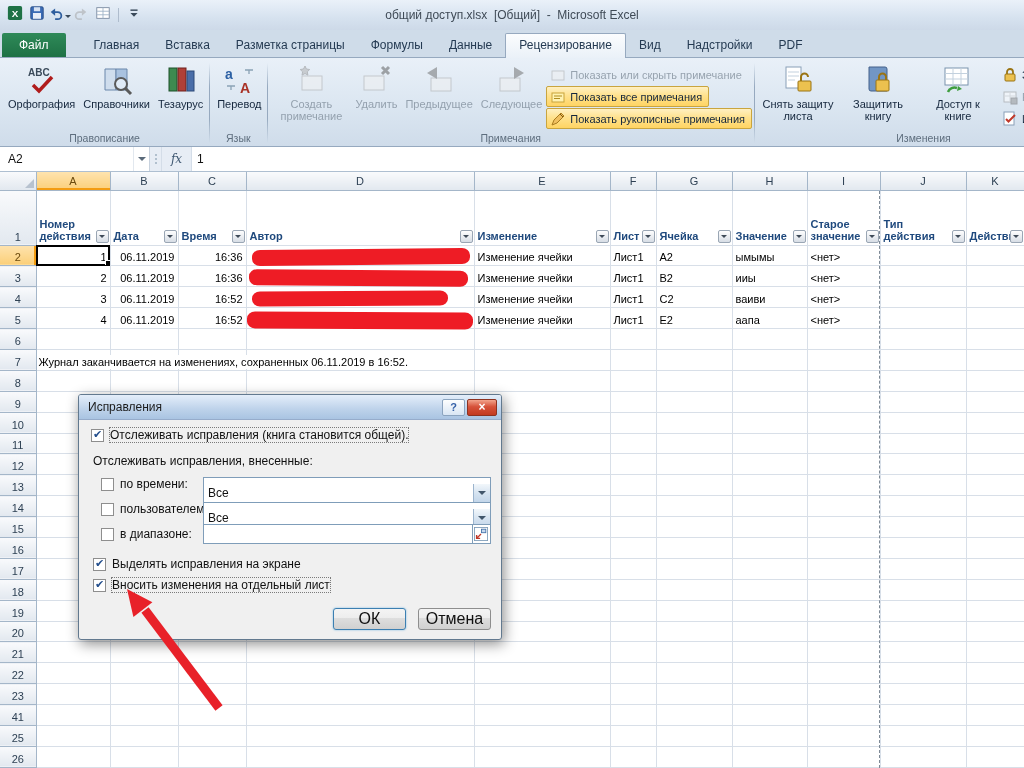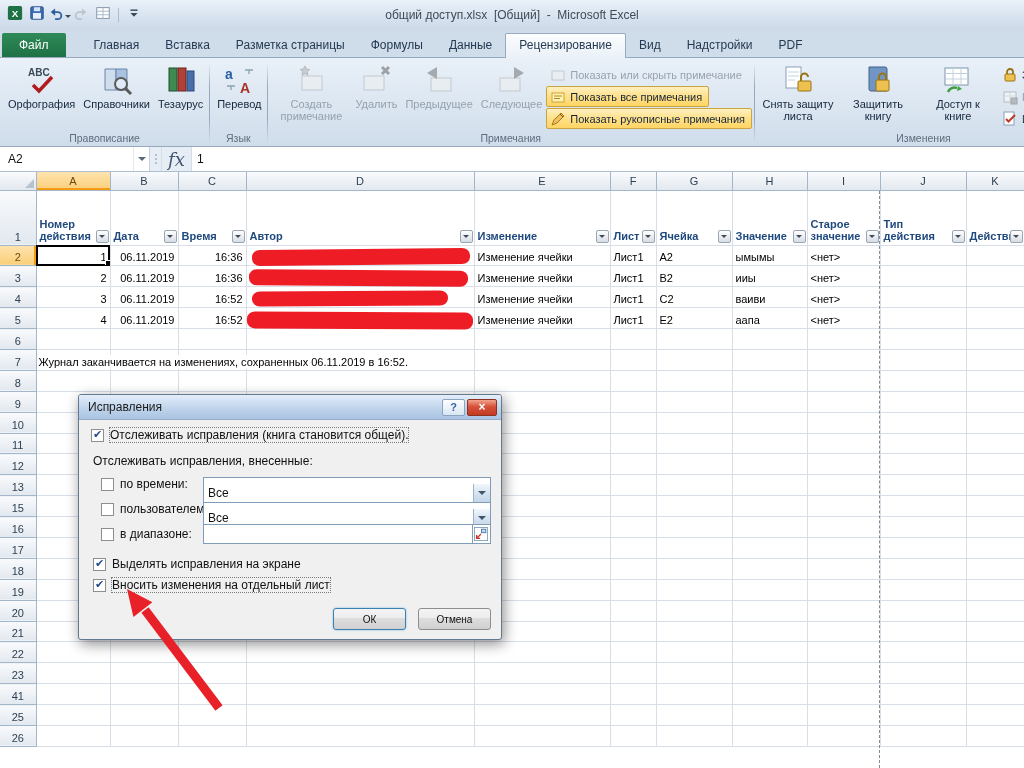--- a/index.html
+++ b/index.html
@@ -40,21 +40,21 @@
 .ricon16{width:16px;height:16px;display:inline-block;flex:none;}
 .ricon16 svg{width:16px;height:16px;}
 
 
 .fbar{height:25px;background:#e7edf5;border-bottom:1px solid #aebfd1;display:flex;align-items:stretch;}
 .namebox{width:150px;background:#fff;border-right:1px solid #c8d2de;display:flex;align-items:center;font-size:12px;color:#111;padding-left:8px;}
 .nb-dd{margin-left:auto;width:16px;height:100%;display:flex;align-items:center;justify-content:center;border-left:1px solid #e2e8ef;}
 .nb-dd::after{content:"";border:4px solid transparent;border-top-color:#5a6a7a;margin-top:4px;}
 .fdots{width:12px;display:flex;flex-direction:column;align-items:center;justify-content:center;gap:2px;background:#e7edf5;border-right:1px solid #d4dde8;}
 .fdots i{width:2px;height:2px;background:#9fb0c0;border-radius:50%;}
-.fx{width:30px;display:flex;align-items:center;justify-content:center;font-family:"DejaVu Serif",serif;font-style:italic;font-size:18px;color:#3f5872;background:#e7edf5;border-right:1px solid #d4dde8;}
+.fx{width:30px;display:flex;align-items:center;justify-content:center;font-family:"DejaVu Serif",serif;font-style:italic;font-size:12px;color:#3f5872;background:#e7edf5;border-right:1px solid #d4dde8;}
 .fval{flex:1;background:#fff;font-size:12px;color:#111;display:flex;align-items:center;padding-left:5px;}
 
 
 .gridwrap{position:absolute;left:0;top:172px;width:1024px;height:596px;background:#fff;overflow:hidden;}
 table.sheet{border-collapse:collapse;table-layout:fixed;width:1024px;}
 .sheet th{background:linear-gradient(#f9fafc,#e2e8ef);border-right:1px solid #a4b6c9;border-bottom:1px solid #a4b6c9;font-weight:normal;font-size:11px;color:#2e4154;text-align:center;vertical-align:middle;padding:0;overflow:hidden;}
 .sheet th.rowh{vertical-align:bottom;padding-bottom:2px;}
 .sheet th.corner{position:relative;}
 .sheet th.corner::after{content:"";position:absolute;right:2px;bottom:2px;border-left:9px solid transparent;border-bottom:9px solid #b7c2cf;}
 .sheet th.sel{background:linear-gradient(#fee3ae,#fbcf79);color:#6b4a0e;}
@@ -97,21 +97,21 @@
 .combo{width:298px;height:32px;background:#fff;border:1px solid #7f9db9;display:flex;align-items:center;margin-top:18px;}
 .cval{flex:1;padding-left:4px;font-size:12px;}
 .cbtn{width:17px;height:18px;background:linear-gradient(#f2f7fb,#d4e2f0 55%,#c3d6ea);border-left:1px solid #9cb4cd;display:flex;align-items:center;justify-content:center;}
 .cbtn::after{content:"";border:4px solid transparent;border-top-color:#41566b;margin-top:4px;}
 .rinput{width:279px;height:20px;background:#fff;border:1px solid #7f9db9;}
 .rpick{width:19px;height:20px;background:#fff;border:1px solid #7f9db9;border-left:none;display:flex;align-items:center;justify-content:center;}
 .rpick svg{width:14px;height:14px;}
 .hlrow{margin:12px 0 0 2px;}
 .nsrow{margin:7px 0 0 2px;}
 .btnrow{position:absolute;right:10px;bottom:10px;display:flex;gap:12px;}
-.btn{min-width:73px;height:22px;font-size:10px;font-family:inherit;color:#111;background:linear-gradient(#f4f4f4,#ededed 45%,#dedede 46%,#d0d0d0);border:1px solid #8e8e8e;border-radius:3px;}
+.btn{min-width:73px;height:22px;font-size:16px;font-family:inherit;color:#111;background:linear-gradient(#f4f4f4,#ededed 45%,#dedede 46%,#d0d0d0);border:1px solid #8e8e8e;border-radius:3px;}
 .btn.primary{border-color:#3c7fb1;box-shadow:0 0 2px #6fb4e0;}
 
 
 .arrow{position:absolute;left:0;top:0;width:1024px;height:768px;z-index:40;pointer-events:none;}
 </style>
 </head>
 <body>
 
 <div id="app">
 
@@ -576,20 +576,34 @@
             <td></td>
             <td></td>
             <td></td>
             <td></td>
             <td></td>
             <td></td>
             <td></td>
             <td></td>
           </tr>
           <tr style="height: 20.9px;">
+            <th class="rowh">14</th>
+            <td></td>
+            <td></td>
+            <td></td>
+            <td></td>
+            <td></td>
+            <td></td>
+            <td></td>
+            <td></td>
+            <td></td>
+            <td></td>
+            <td></td>
+          </tr>
+          <tr style="height: 20.9px;">
             <th class="rowh">15</th>
             <td></td>
             <td></td>
             <td></td>
             <td></td>
             <td></td>
             <td></td>
             <td></td>
             <td></td>
             <td></td>

